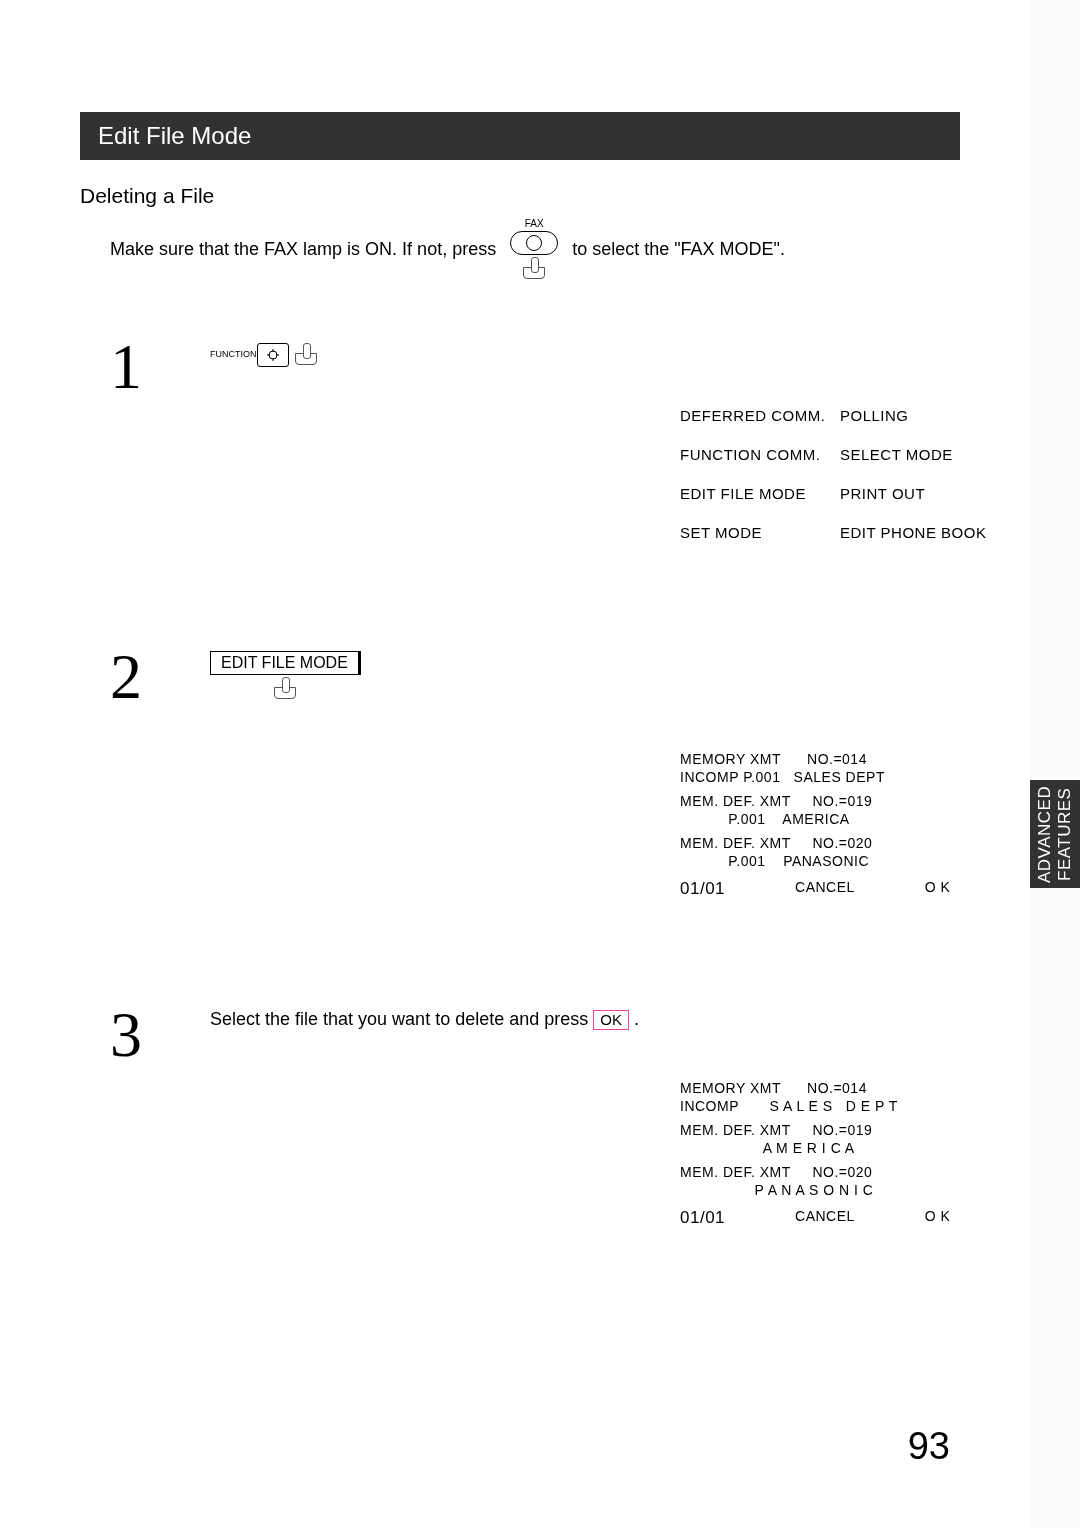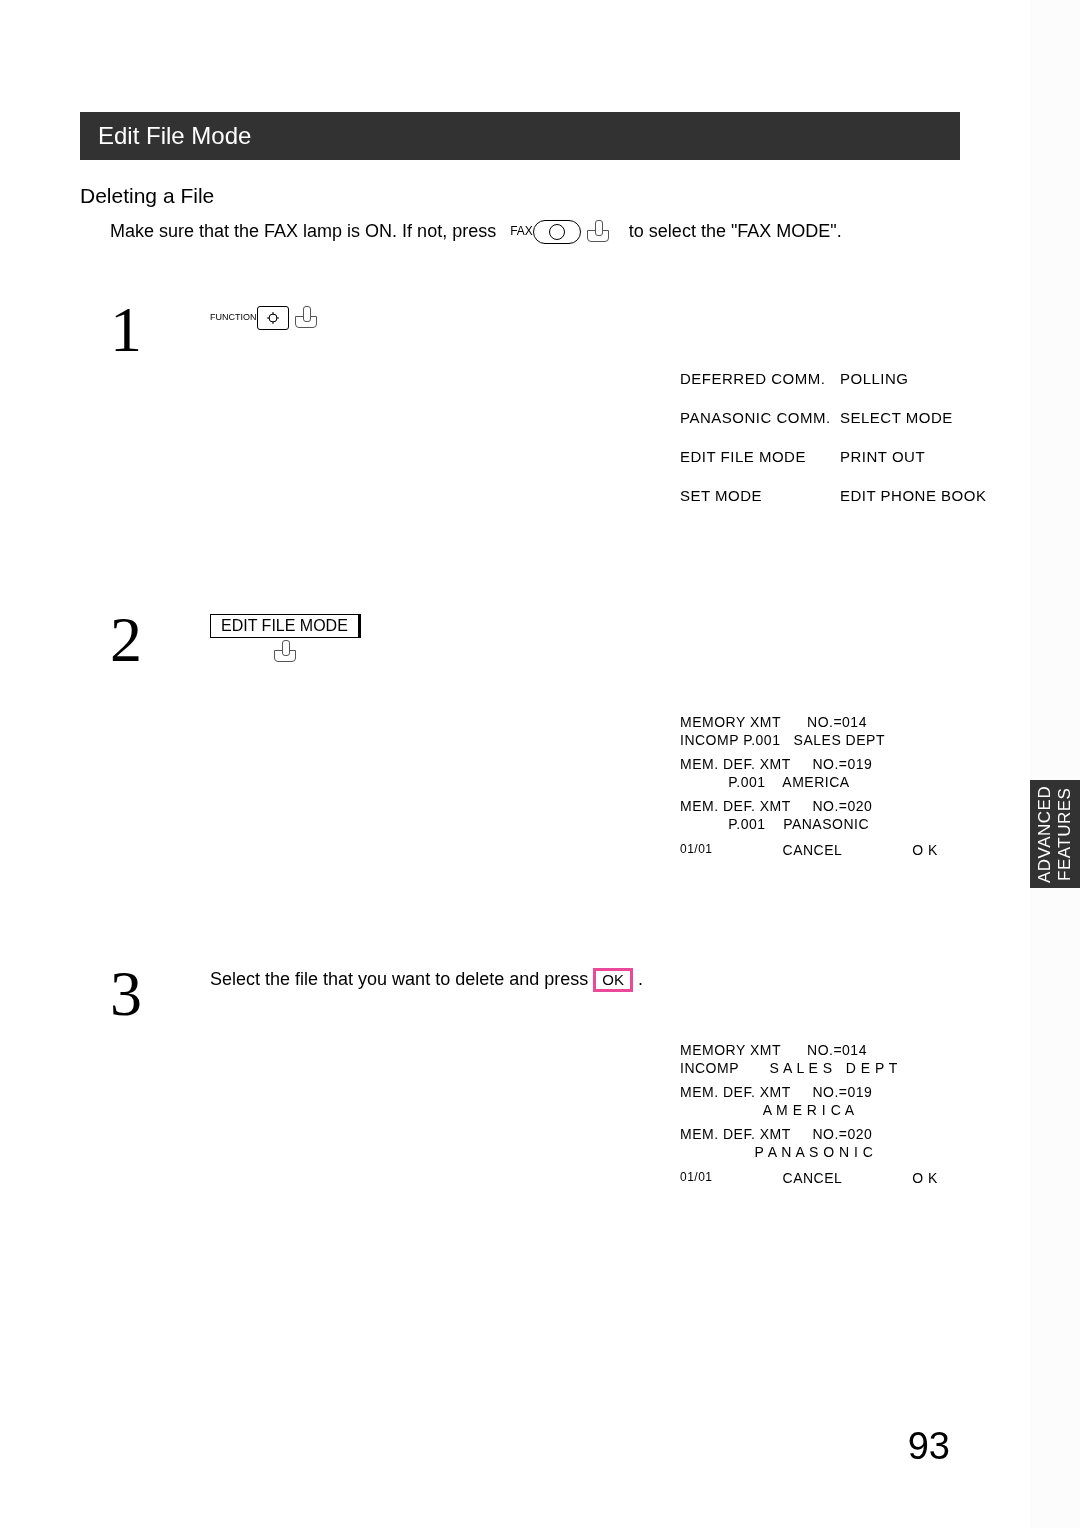--- a/index.html
+++ b/index.html
@@ -5,21 +5,21 @@
 html,body{margin:0;padding:0;background:#fff;font-family:Arial,Helvetica,sans-serif;color:#000}
 .page{width:1080px;height:1528px;position:relative;box-sizing:border-box}
 .content{position:absolute;left:80px;top:0;right:0;bottom:0;padding-top:112px;padding-right:120px;box-sizing:border-box}
 .side-tab{position:absolute;right:0;top:0;width:50px;height:100%;background:#fcfcfc}
 .side-tab .dark{position:absolute;top:780px;width:50px;height:108px;background:#323232;display:flex;align-items:center;justify-content:center}
 .side-tab .dark span{color:#fff;font-size:17px;letter-spacing:0.5px;writing-mode:vertical-rl;transform:rotate(180deg);text-align:center;line-height:1.2}
 .titlebar{background:#323232;color:#fff;padding:10px 18px;font-size:24px}
 .section{font-size:21px;margin:24px 0 10px 0}
 .body{font-size:18px;margin:0 0 60px 30px}
 .instr{font-size:18px;display:flex;align-items:center;gap:8px;margin-left:30px}
-.fax-btn{display:inline-flex;flex-direction:row;align-items:center;font-size:12px;margin:0 6px;position:relative}
+.fax-btn{display:inline-flex;flex-direction:column;align-items:center;font-size:10px;margin:0 6px;position:relative}
 .fax-btn .oval{width:46px;height:22px;border:1.5px solid #000;border-radius:14px;display:flex;align-items:center;justify-content:center;margin-top:2px}
 .fax-btn .oval .inner{width:14px;height:14px;border:1.2px solid #000;border-radius:50%}
 .press-icon{width:34px;height:24px;position:relative;margin-top:2px}
 .press-icon::before{content:"";position:absolute;left:6px;top:10px;width:20px;height:10px;border:1px solid #555;border-radius:0 0 4px 4px}
 .press-icon::after{content:"";position:absolute;left:14px;top:0;width:6px;height:14px;border:1px solid #555;border-radius:3px;background:#fff}
 .steps{margin-top:60px;margin-left:30px}
 .step{display:flex;align-items:flex-start;gap:60px;margin-bottom:110px}
 .stepnum{font-family:"Times New Roman",serif;font-size:64px;line-height:0.8;font-weight:400;min-width:40px}
 .step-body{flex:1}
 .func-btn{display:inline-flex;align-items:center;font-size:9px}
@@ -27,22 +27,22 @@
 .func-btn .key svg{width:12px;height:12px}
 .disp{margin-left:470px;font-size:15px;letter-spacing:0.5px}
 .disp-grid{display:grid;grid-template-columns:160px 160px;row-gap:22px;column-gap:0}
 .disp-grid div{white-space:nowrap}
 .step2-btns{display:flex;gap:16px;align-items:flex-start}
 .label-key{display:flex;flex-direction:column;align-items:center}
 .label-key .lk-box{border:1px solid #000;border-right-width:3px;padding:2px 10px;font-size:16px;white-space:nowrap}
 .file-list{margin-left:470px;font-size:14px;letter-spacing:0.5px;margin-top:50px}
 .file-list .row{margin-bottom:2px;white-space:pre}
 .file-list .footer{margin-top:10px;display:flex;gap:70px;font-size:14px}
-.file-list .footer .pgn{font-size:12px}
-.ok-key{display:inline-block;border:3px solid #ec4899;padding:0 6px;font-size:15px;vertical-align:baseline;line-height:1.2}
+.file-list .footer .pgn{font-size:17px}
+.ok-key{display:inline-block;border:1px solid #ec4899;padding:0 6px;font-size:15px;vertical-align:baseline;line-height:1.2}
 .step3-text{font-size:18px}
 .pagenum{position:absolute;right:130px;bottom:60px;font-size:38px}
 </style>
 </head>
 <body>
 
 <div class="page">
   <div class="side-tab">
     <div class="dark">
       <span>ADVANCED
@@ -81,21 +81,21 @@
                   <line x1="0" y1="6" x2="3" y2="6" stroke="#000"></line>
                   <line x1="9" y1="6" x2="12" y2="6" stroke="#000"></line>
                 </svg>
             </span>
             <span class="press-icon"></span>
           </span>
           <div class="disp" style="margin-top:40px">
             <div class="disp-grid">
               <div>DEFERRED COMM.</div>
               <div>POLLING</div>
-              <div>PANASONIC COMM.</div>
+              <div>FUNCTION COMM.</div>
               <div>SELECT MODE</div>
               <div>EDIT FILE MODE</div>
               <div>PRINT OUT</div>
               <div>SET MODE</div>
               <div>EDIT PHONE BOOK</div>
             </div>
           </div>
         </div>
       </div>
 

